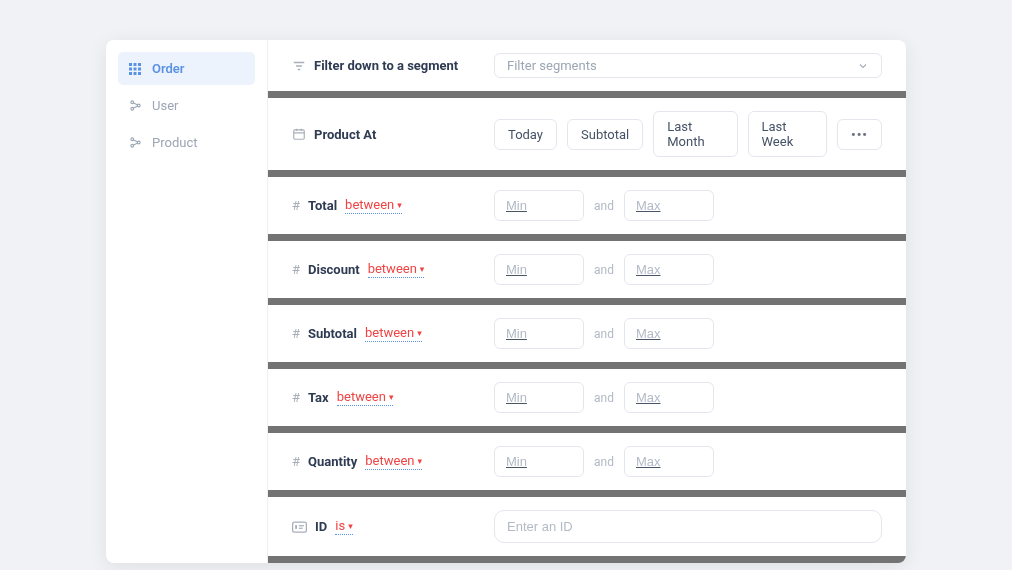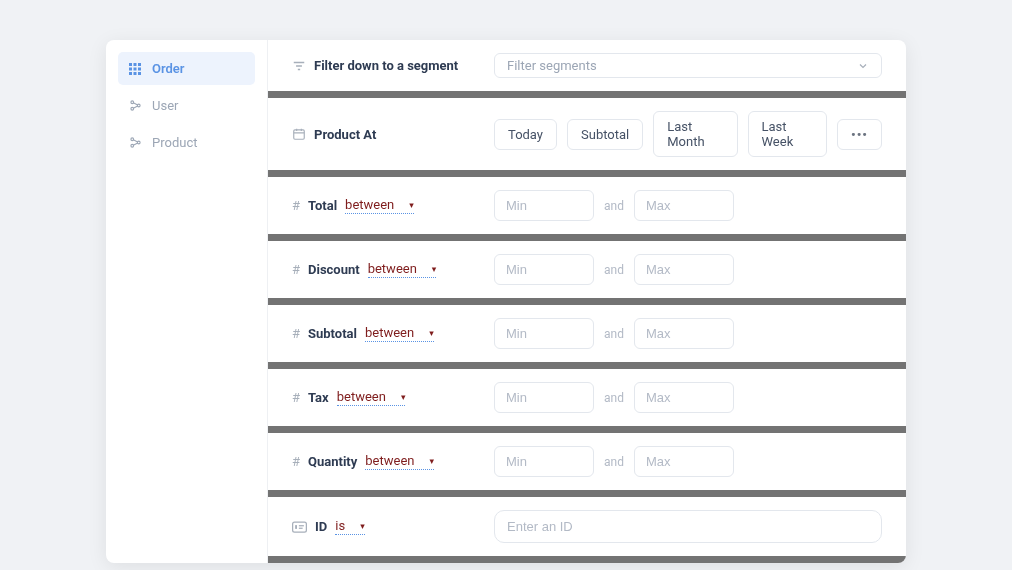--- a/index.html
+++ b/index.html
@@ -70,28 +70,28 @@
   display: flex;
   align-items: center;
   gap: 8px;
   width: 186px;
   font-size: 13px;
   color: #4a5568;
 }
 .row .label-area .fieldname { font-weight: 700; color: #2e3b52; }
 .row .label-area .ricon { color: #a7afba; display:flex; }
 .operator {
-  color: #7f1d1d;
+  color: #ef4444;
   font-size: 13px;
   border-bottom: 1px dotted #5a93e4;
   padding-bottom: 1px;
   cursor: pointer;
   display: inline-flex;
   align-items: center;
-  gap: 15px;
+  gap: 3px;
 }
 .operator .caret { font-size: 9px; }
 .controls { flex: 1; display: flex; align-items: center; gap: 10px; }
 .select {
   flex: 1;
   border: 1px solid #e3e7ed;
   border-radius: 6px;
   padding: 4px 12px;
   font-size: 13px;
   color: #9ca6b5;
@@ -108,22 +108,23 @@
   color: #465266;
   cursor: pointer;
   background: #fff;
 }
 .numinput {
   border: 1px solid #e3e7ed;
   border-radius: 6px;
   padding: 7px 11px;
   font-size: 13px;
   color: #4a5568;
-  width: 100px;
+  width: 90px;
   outline: none;
+  text-decoration: underline;
 }
 .numinput::placeholder { color: #b3bac6; }
 .andword { font-size: 12px; color: #b3bac6; }
 .fullinput {
   flex: 1;
   border: 1px solid #e3e7ed;
   border-radius: 10px;
   padding: 8px 12px;
   font-size: 13px;
   outline: none;

